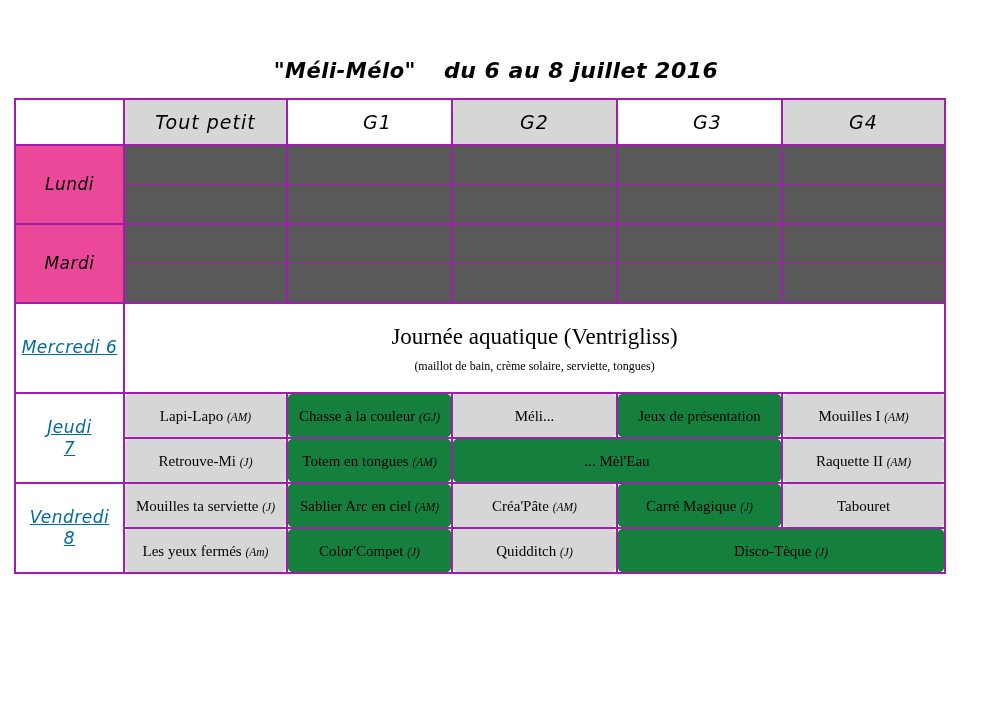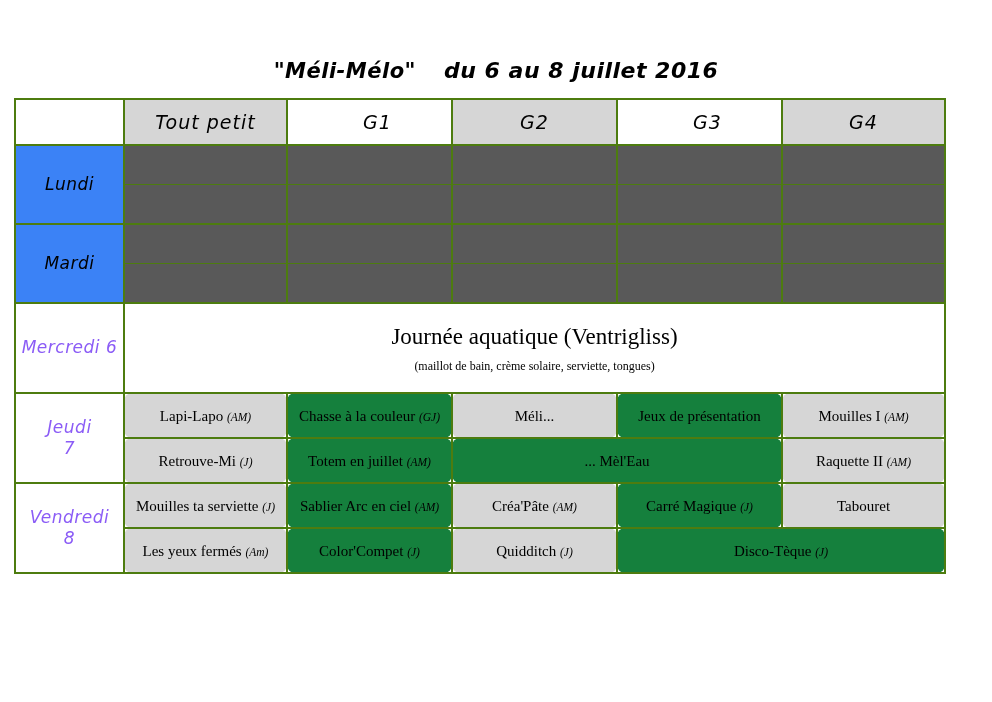--- a/index.html
+++ b/index.html
@@ -39,21 +39,21 @@
   
   .sched {
     position: absolute;
     left: 14px;
     top: 98px;
     width: 930px;
     border-collapse: collapse;
     table-layout: fixed;
   }
   .sched td, .sched th {
-    border: 2px solid #4d7c0f;
+    border: 2px solid #a21caf;
     padding: 0;
     margin: 0;
     vertical-align: middle;
     text-align: center;
     font-weight: normal;
   }
 
   col.c-day  { width: 109px; }
   col.c-tp   { width: 163px; }
   col.c-g1   { width: 165px; }
@@ -80,26 +80,27 @@
   
   .day {
     font-family: "DejaVu Sans", sans-serif;
     font-style: italic;
     font-weight: bold;
     font-size: 17px;
     line-height: 1.25;
     letter-spacing: 0.5px;
   }
   .day.dark {
-    background: #3b82f6;
+    background: #ec4899;
     color: #000000;
   }
   .day.light {
     background: #ffffff;
-    color: #8b5cf6;
+    color: #0369a1;
+    text-decoration: underline;
   }
 
   
   .darkcell {
     background: #595959;
     border: 2px solid #000000;
     height: 38px;
   }
   .darkcell.thin-top { border-top-width: 1px; }
   .darkcell.thin-bot { border-bottom-width: 1px; }
@@ -262,21 +263,21 @@
       <span class="qual">(AM)</span>
     </td>
   </tr>
 
   <tr>
     <td class="act gray thinline">
       <span>Retrouve-Mi</span>
       <span class="qual">(J)</span>
     </td>
     <td class="act white thinline">
-      <span>Totem en juillet</span>
+      <span>Totem en tongues</span>
       <span class="qual">(AM)</span>
     </td>
     <td class="act white thinline" colspan="2">
       <span>... Mèl'Eau</span>
       <span class="qual"></span>
     </td>
     <td class="act gray thinline">
       <span>Raquette II</span>
       <span class="qual">(AM)</span>
     </td>

